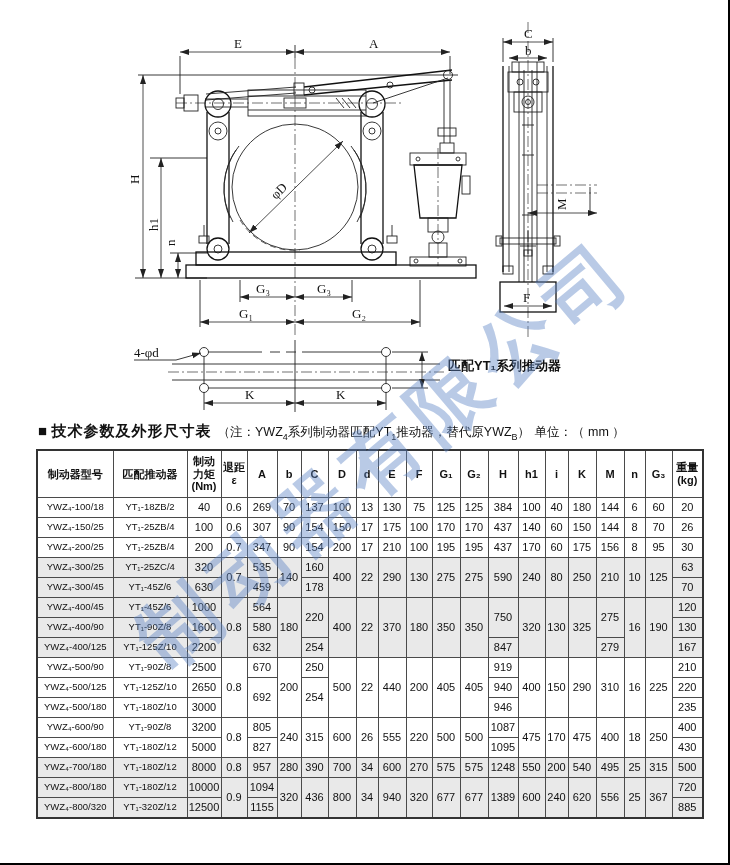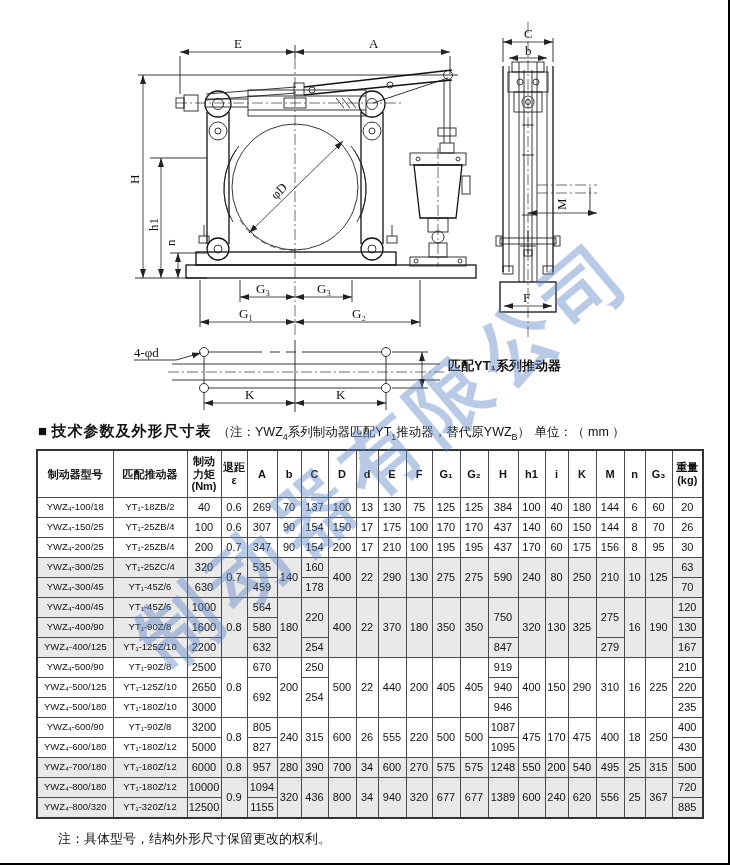--- a/index.html
+++ b/index.html
@@ -521,21 +521,21 @@
             <td class="c-model">YWZ₄-600/180</td>
             <td class="c-act">YT₁-180Z/12</td>
             <td>5000</td>
             <td>827</td>
             <td>1095</td>
             <td>430</td>
           </tr>
           <tr class="shaded">
             <td class="c-model">YWZ₄-700/180</td>
             <td class="c-act">YT₁-180Z/12</td>
-            <td>6000</td>
+            <td>8000</td>
             <td>0.8</td>
             <td>957</td>
             <td>280</td>
             <td>390</td>
             <td>700</td>
             <td>34</td>
             <td>600</td>
             <td>270</td>
             <td>575</td>
             <td>575</td>
@@ -575,14 +575,13 @@
             <td class="c-model">YWZ₄-800/320</td>
             <td class="c-act">YT₁-320Z/12</td>
             <td>12500</td>
             <td>1155</td>
             <td>885</td>
           </tr>
         </tbody>
       </table>
   </div>
 
-  <div class="footnote">注：具体型号，结构外形尺寸保留更改的权利。</div>
 </div>
 
 </body></html>

